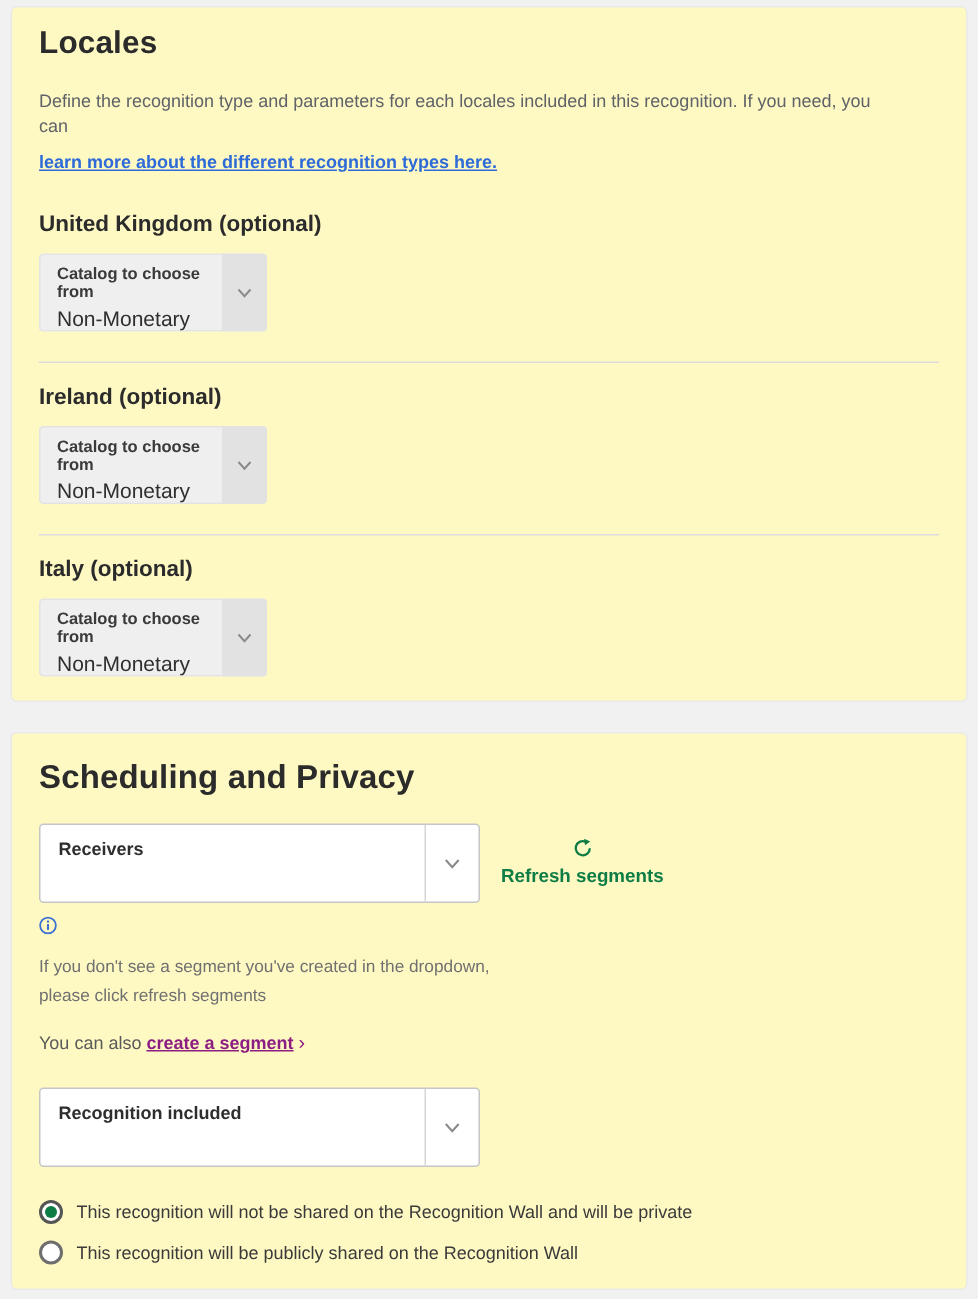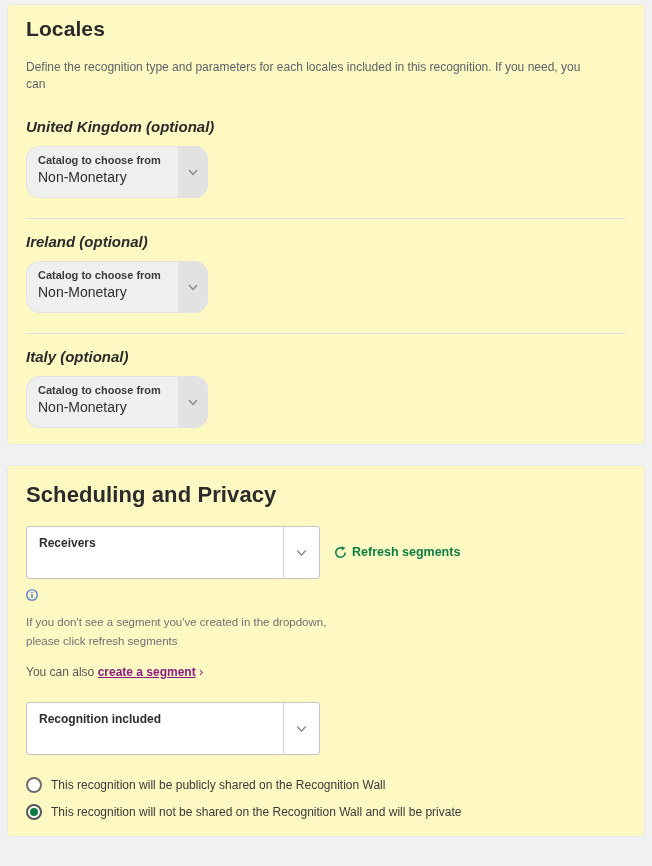--- a/index.html
+++ b/index.html
@@ -23,27 +23,27 @@
   h1.card-title { font-size: 21px; font-weight: bold; color: #2b2b2b; letter-spacing: 0.1px; }
   .card-2 h1.card-title { font-size: 22px; }
 
   .description { margin-top: 18px; font-size: 12px; color: #5f6368; line-height: 1.45; max-width: 560px; }
   a.learn-link {
     display: inline-block; margin-top: 7px;
     font-size: 12px; font-weight: bold; color: #2e6bd8;
     text-decoration: underline; cursor: pointer;
   }
 
-  h2.locale-heading { margin-top: 24px; font-size: 15px; font-weight: bold; color: #2b2b2b; font-style: italic; }
+  h2.locale-heading { margin-top: 24px; font-size: 15px; font-weight: bold; color: #2b2b2b; }
 
   .gray-select {
     margin-top: 11px;
-    width: 182px; height: 52px;
+    width: 152px; height: 52px;
     background: #efefef;
-    border-radius: 14px;
+    border-radius: 3px;
     display: flex; align-items: stretch;
     cursor: pointer;
     overflow: hidden;
     box-shadow: 0 0 0 1px #e3e3e3 inset;
   }
   .gs-main { flex: 1; padding: 8px 0 0 12px; }
   .gs-label { font-size: 11px; font-weight: bold; color: #3a3a3a; }
   .gs-value { margin-top: 3px; font-size: 14px; color: #2f2f2f; }
   .gs-chev {
     width: 30px; background: #e2e2e2;
@@ -65,21 +65,21 @@
   .ws-label { font-size: 12px; font-weight: bold; color: #2e2e2e; }
   .ws-chev {
     width: 36px; border-left: 1px solid #d6d6d6;
     display: flex; align-items: center; justify-content: center;
   }
 
   .refresh-link {
     margin-left: 14px;
     display: inline-flex; align-items: center; gap: 5px;
     font-size: 12.5px; font-weight: bold; color: #0e7c45;
-    cursor: pointer; text-decoration: none;
+    cursor: pointer; text-decoration: none; flex-direction: column;
   }
 
   .note { margin-top: 7px; display: flex; gap: 7px; font-size: 11.5px; color: #707070; line-height: 1.6; flex-direction: column; }
   .note .info-icon { margin-top: 2px; flex: 0 0 auto; }
 
   .create-line { margin-top: 14px; font-size: 12px; color: #5a5a5a; }
   a.create-link { font-weight: bold; color: #8c1d82; text-decoration: underline; cursor: pointer; }
   .create-arrow { color: #8c1d82; font-size: 13px; }
 
   .freq-row { margin-top: 23px; }
@@ -99,20 +99,21 @@
   .radio-label { font-size: 12px; color: #3a3a3a; }
 
   .privacy-note { margin-top: 14px; }
 </style>
 </head>
 <body>
 
 <div class="card card-1">
   <h1 class="card-title">Locales</h1>
   <p class="description">Define the recognition type and parameters for each locales included in this recognition. If you need, you can</p>
+  <a class="learn-link">learn more about the different recognition types here.</a>
 
   <section>
     <h2 class="locale-heading">United Kingdom (optional)</h2>
     <div class="gray-select">
       <div class="gs-main">
         <div class="gs-label">Catalog to choose from</div>
         <div class="gs-value">Non-Monetary</div>
       </div>
       <div class="gs-chev">
         <svg width="14" height="14" viewBox="0 0 14 14">
@@ -208,21 +209,21 @@
       </div>
       <div class="ws-chev">
         <svg width="15" height="15" viewBox="0 0 14 14">
             <path d="M3 5 L7 9.5 L11 5" fill="none" stroke="#8a8a8a" stroke-width="1.3"></path>
           </svg>
       </div>
     </div>
   </div>
 
   <div class="radio-row">
+    <span class="radio-circle selected"></span>
+    <span class="radio-label">This recognition will not be shared on the Recognition Wall and will be private</span>
+  </div>
+  <div class="radio-row">
     <span class="radio-circle"></span>
     <span class="radio-label">This recognition will be publicly shared on the Recognition Wall</span>
   </div>
-  <div class="radio-row">
-    <span class="radio-circle selected"></span>
-    <span class="radio-label">This recognition will not be shared on the Recognition Wall and will be private</span>
-  </div>
 
 </div>
 
 </body></html>

